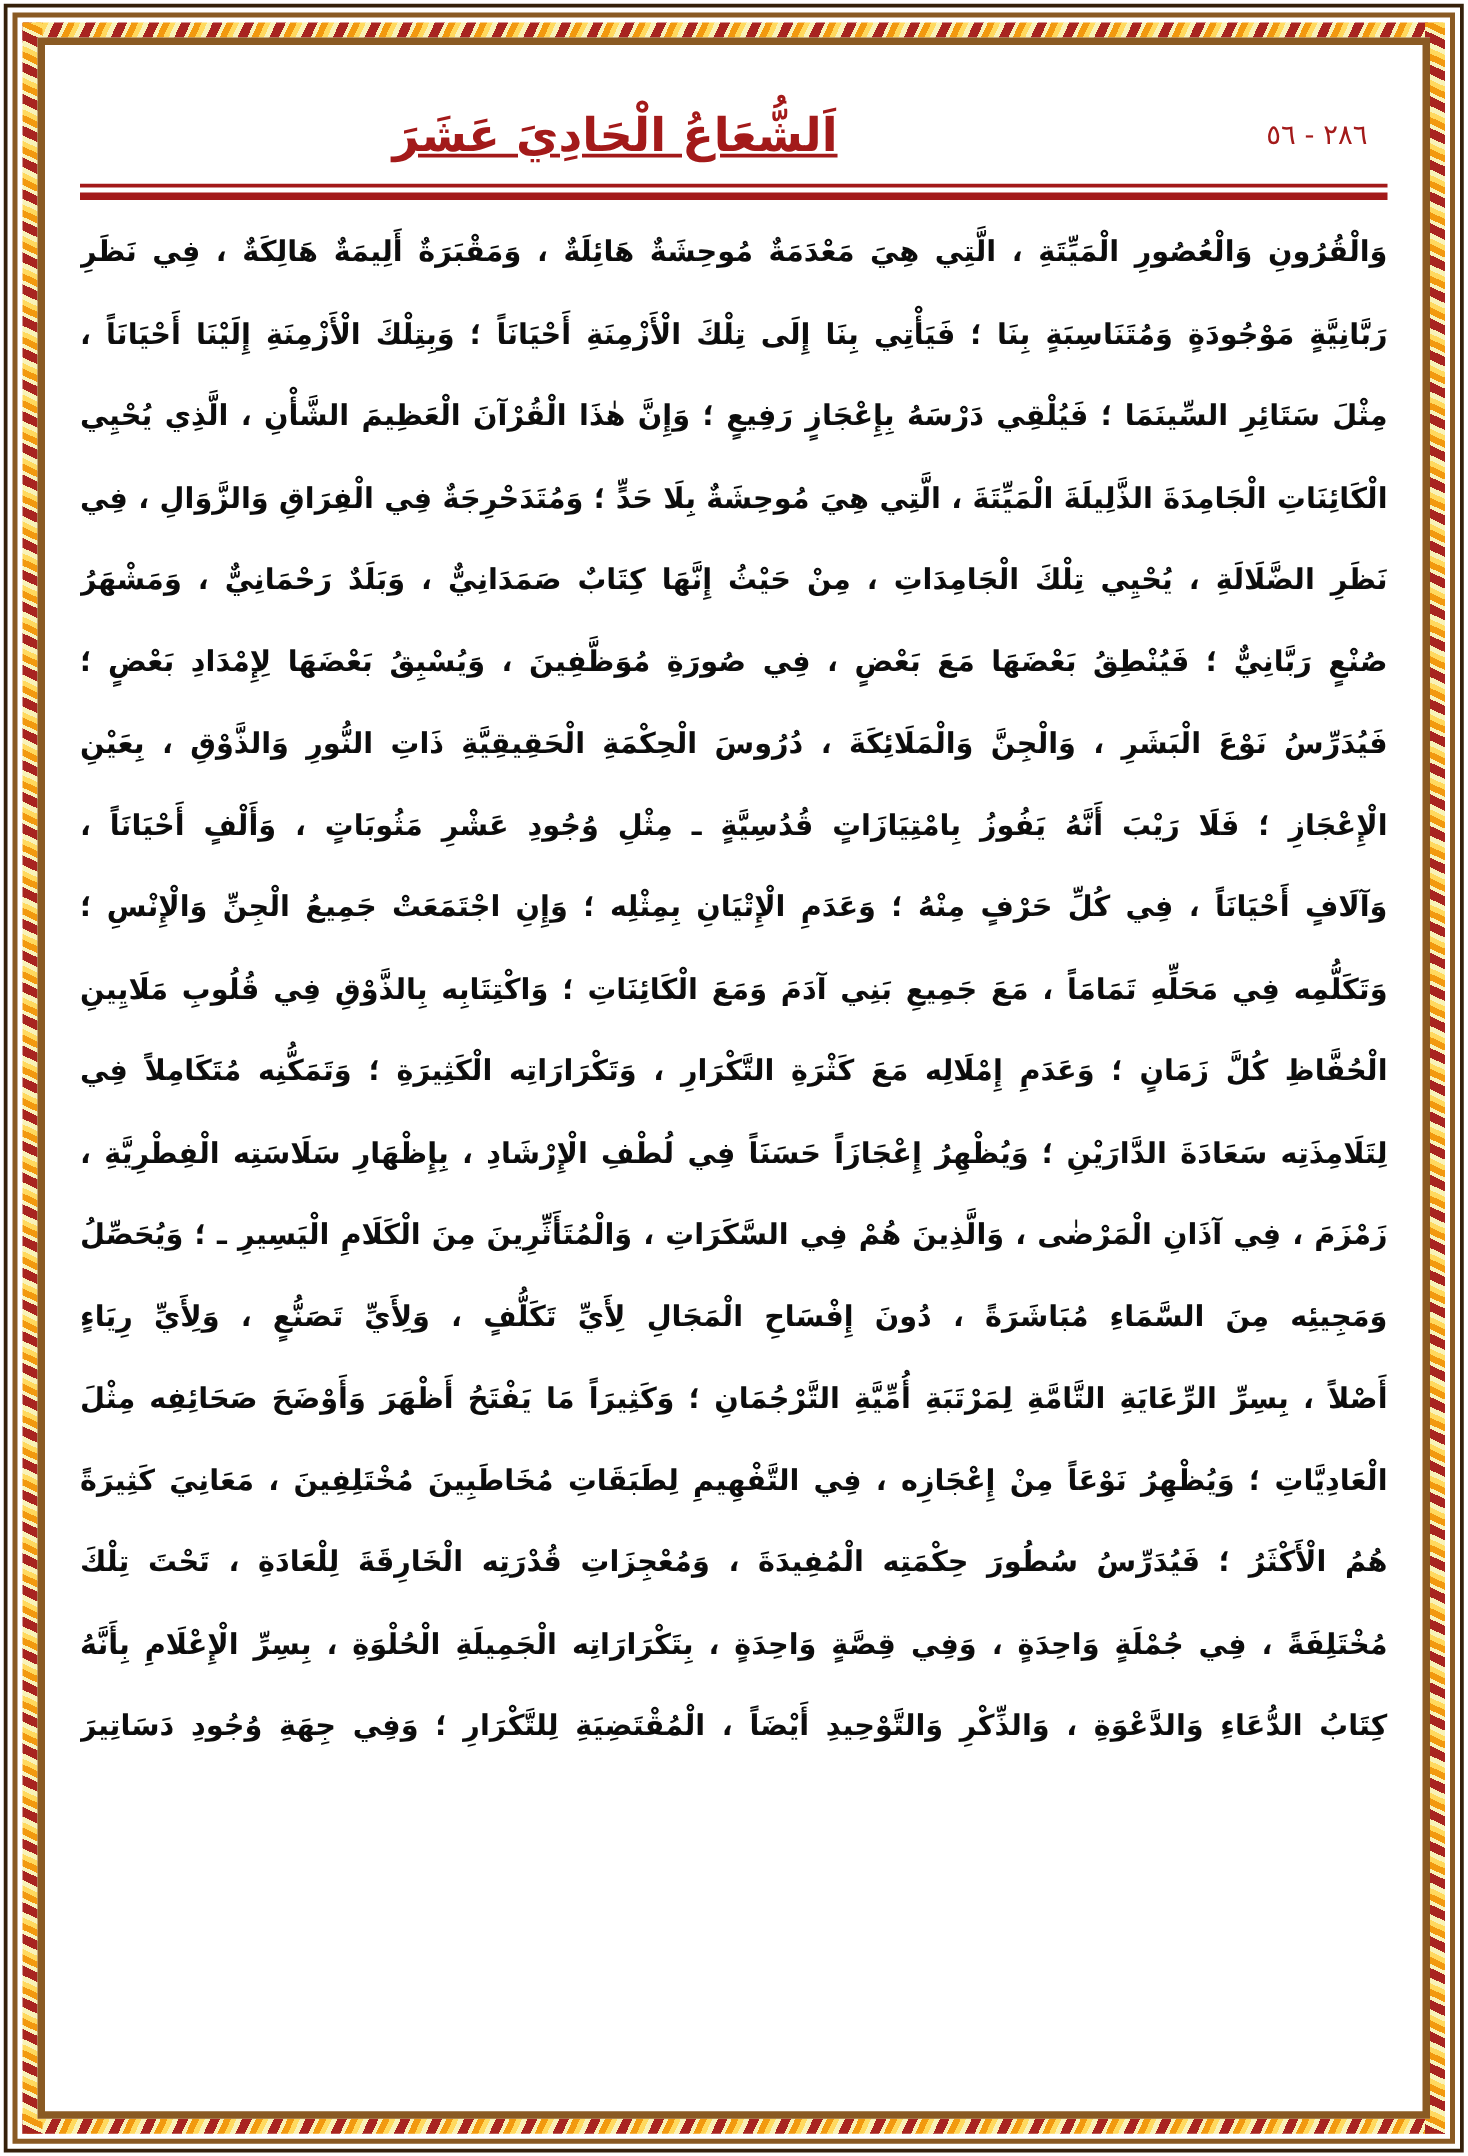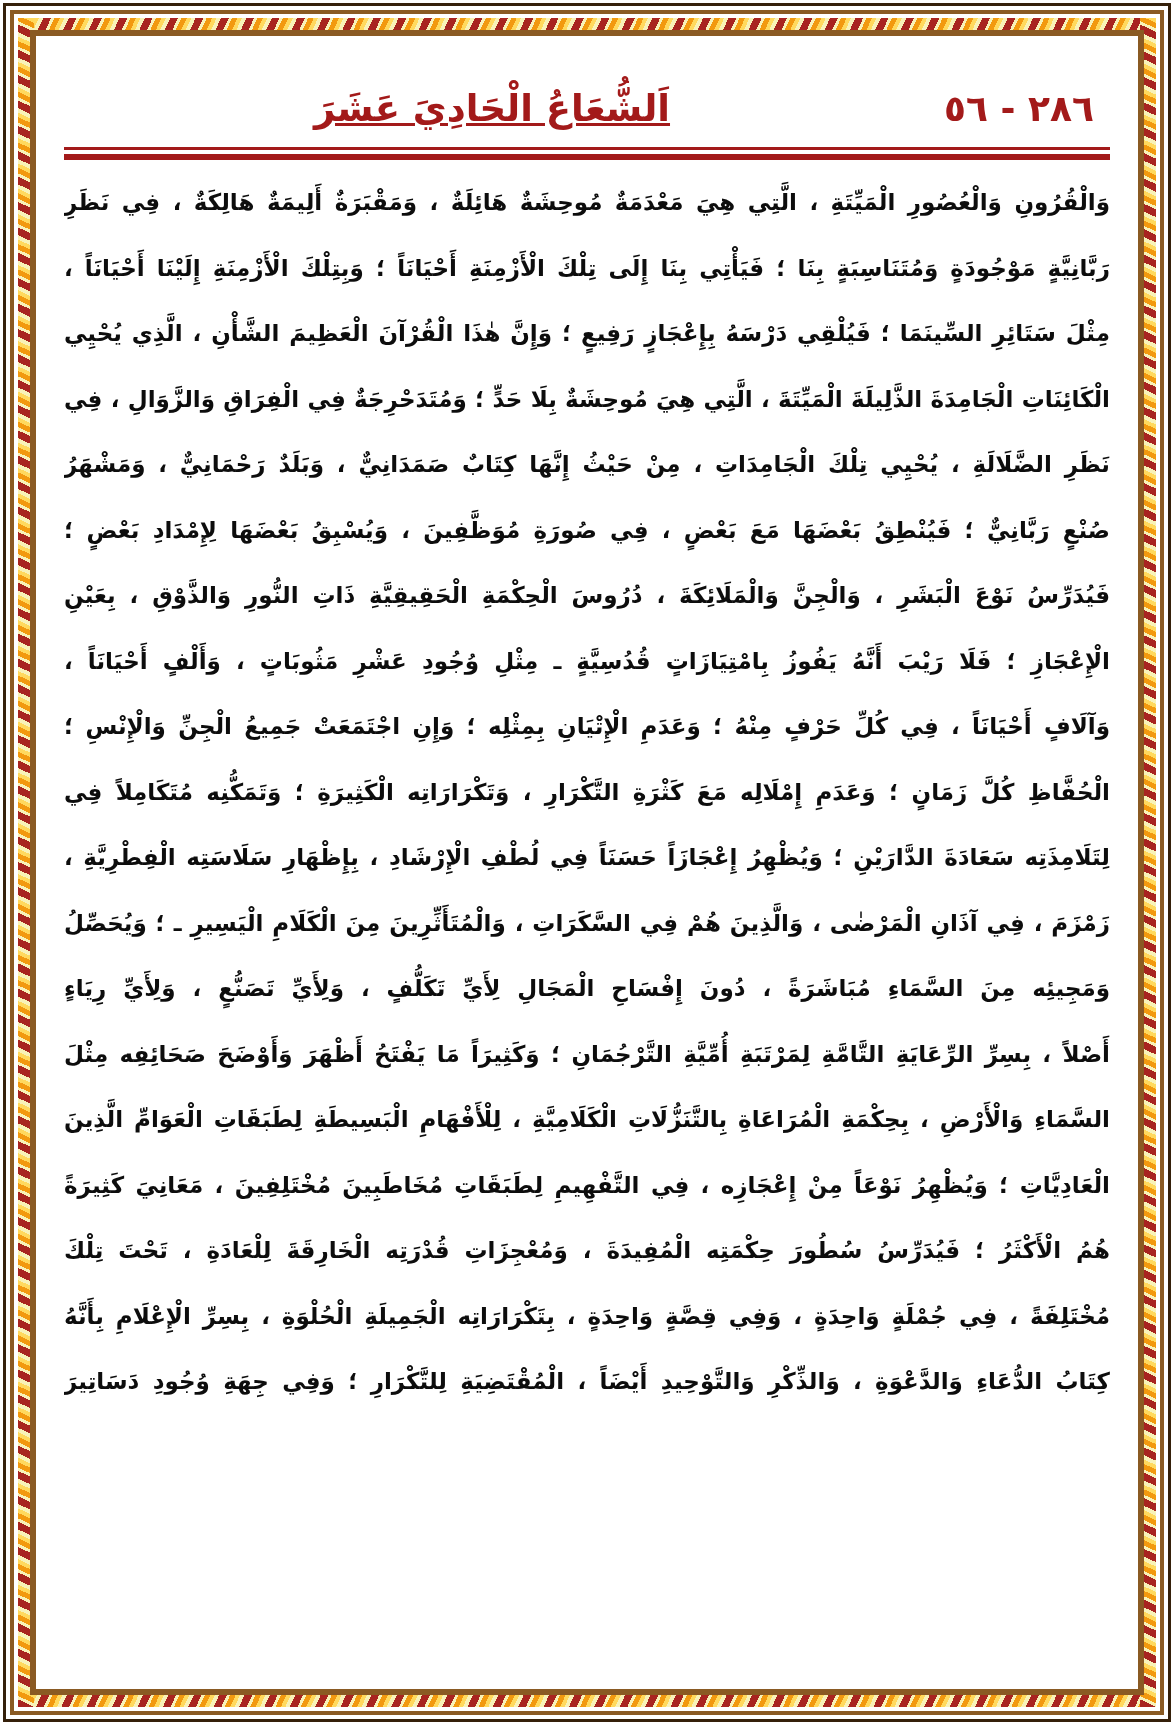--- a/index.html
+++ b/index.html
@@ -92,22 +92,22 @@
     font-weight: bold;
     color: var(--accent);
     white-space: nowrap;
     text-decoration: underline;
   }
   .page-number {
     position: absolute;
     right: 16px;
     top: 0;
     line-height: 66px;
-    font-size: 36px;
-    font-weight: bold;
+    font-size: 22px;
+    font-weight: normal;
     color: var(--accent);
     white-space: nowrap;
   }
   .rule { margin-top: 5px; }
   .rule-thin  { height: 3px; background: var(--accent); }
   .rule-gap   { height: 4px; }
   .rule-thick { height: 6px; background: var(--accent); }
 
   .body-text { margin-top: 10px; }
   .line {
@@ -152,26 +152,26 @@
 
     <div class="line">وَالْقُرُونِ وَالْعُصُورِ الْمَيِّتَةِ ، الَّتِي هِيَ مَعْدَمَةٌ مُوحِشَةٌ هَائِلَةٌ ، وَمَقْبَرَةٌ أَلِيمَةٌ هَالِكَةٌ ، فِي نَظَرِ الْغَفْلَةِ</div>
         <div class="line">رَبَّانِيَّةٍ مَوْجُودَةٍ وَمُتَنَاسِبَةٍ بِنَا ؛ فَيَأْتِي بِنَا إِلَى تِلْكَ الْأَزْمِنَةِ أَحْيَانَاً ؛ وَبِتِلْكَ الْأَزْمِنَةِ إِلَيْنَا أَحْيَانَاً ،</div>
         <div class="line">مِثْلَ سَتَائِرِ السِّينَمَا ؛ فَيُلْقِي دَرْسَهُ بِإِعْجَازٍ رَفِيعٍ ؛ وَإِنَّ هٰذَا الْقُرْآنَ الْعَظِيمَ الشَّأْنِ ، الَّذِي يُحْيِي هٰذِهِ</div>
         <div class="line">الْكَائِنَاتِ الْجَامِدَةَ الذَّلِيلَةَ الْمَيِّتَةَ ، الَّتِي هِيَ مُوحِشَةٌ بِلَا حَدٍّ ؛ وَمُتَدَحْرِجَةٌ فِي الْفِرَاقِ وَالزَّوَالِ ، فِي</div>
         <div class="line">نَظَرِ الضَّلَالَةِ ، يُحْيِي تِلْكَ الْجَامِدَاتِ ، مِنْ حَيْثُ إِنَّهَا كِتَابٌ صَمَدَانِيٌّ ، وَبَلَدٌ رَحْمَانِيٌّ ، وَمَشْهَرُ</div>
         <div class="line">صُنْعٍ رَبَّانِيٌّ ؛ فَيُنْطِقُ بَعْضَهَا مَعَ بَعْضٍ ، فِي صُورَةِ مُوَظَّفِينَ ، وَيُسْبِقُ بَعْضَهَا لِإِمْدَادِ بَعْضٍ ؛</div>
         <div class="line">فَيُدَرِّسُ نَوْعَ الْبَشَرِ ، وَالْجِنَّ وَالْمَلَائِكَةَ ، دُرُوسَ الْحِكْمَةِ الْحَقِيقِيَّةِ ذَاتِ النُّورِ وَالذَّوْقِ ، بِعَيْنِ</div>
         <div class="line">الْإِعْجَازِ ؛ فَلَا رَيْبَ أَنَّهُ يَفُوزُ بِامْتِيَازَاتٍ قُدُسِيَّةٍ ـ مِثْلِ وُجُودِ عَشْرِ مَثُوبَاتٍ ، وَأَلْفٍ أَحْيَانَاً ،</div>
         <div class="line">وَآلَافٍ أَحْيَانَاً ، فِي كُلِّ حَرْفٍ مِنْهُ ؛ وَعَدَمِ الْإِتْيَانِ بِمِثْلِه ؛ وَإِنِ اجْتَمَعَتْ جَمِيعُ الْجِنِّ وَالْإِنْسِ ؛</div>
+        <div class="line">وَتَكَلُّمِه فِي مَحَلِّهِ تَمَامَاً ، مَعَ جَمِيعِ بَنِي آدَمَ وَمَعَ الْكَائِنَاتِ ؛ وَاكْتِتَابِه بِالذَّوْقِ فِي قُلُوبِ مَلَايِينِ</div>
         <div class="line">الْحُفَّاظِ كُلَّ زَمَانٍ ؛ وَعَدَمِ إِمْلَالِه مَعَ كَثْرَةِ التَّكْرَارِ ، وَتَكْرَارَاتِه الْكَثِيرَةِ ؛ وَتَمَكُّنِه مُتَكَامِلاً فِي</div>
         <div class="line">لِتَلَامِذَتِه سَعَادَةَ الدَّارَيْنِ ؛ وَيُظْهِرُ إِعْجَازَاً حَسَنَاً فِي لُطْفِ الْإِرْشَادِ ، بِإِظْهَارِ سَلَاسَتِه الْفِطْرِيَّةِ ،</div>
         <div class="line">زَمْزَمَ ، فِي آذَانِ الْمَرْضٰى ، وَالَّذِينَ هُمْ فِي السَّكَرَاتِ ، وَالْمُتَأَثِّرِينَ مِنَ الْكَلَامِ الْيَسِيرِ ـ ؛ وَيُحَصِّلُ</div>
         <div class="line">وَمَجِيئِه مِنَ السَّمَاءِ مُبَاشَرَةً ، دُونَ إِفْسَاحِ الْمَجَالِ لِأَيِّ تَكَلُّفٍ ، وَلِأَيِّ تَصَنُّعٍ ، وَلِأَيِّ رِيَاءٍ</div>
         <div class="line">أَصْلاً ، بِسِرِّ الرِّعَايَةِ التَّامَّةِ لِمَرْتَبَةِ أُمِّيَّةِ التَّرْجُمَانِ ؛ وَكَثِيرَاً مَا يَفْتَحُ أَظْهَرَ وَأَوْضَحَ صَحَائِفِه مِثْلَ</div>
-        <div class="line">السَّمَاءِ وَالْأَرْضِ ، بِحِكْمَةِ الْمُرَاعَاةِ بِالتَّنَزُّلَاتِ الْكَلَامِيَّةِ ، لِلْأَفْهَامِ الْبَسِيطَةِ لِطَبَقَاتِ الْعَوَامِّ الَّذِينَ</div>
         <div class="line">الْعَادِيَّاتِ ؛ وَيُظْهِرُ نَوْعَاً مِنْ إِعْجَازِه ، فِي التَّفْهِيمِ لِطَبَقَاتِ مُخَاطَبِينَ مُخْتَلِفِينَ ، مَعَانِيَ كَثِيرَةً</div>
         <div class="line">هُمُ الْأَكْثَرُ ؛ فَيُدَرِّسُ سُطُورَ حِكْمَتِه الْمُفِيدَةَ ، وَمُعْجِزَاتِ قُدْرَتِه الْخَارِقَةَ لِلْعَادَةِ ، تَحْتَ تِلْكَ</div>
         <div class="line">مُخْتَلِفَةً ، فِي جُمْلَةٍ وَاحِدَةٍ ، وَفِي قِصَّةٍ وَاحِدَةٍ ، بِتَكْرَارَاتِه الْجَمِيلَةِ الْحُلْوَةِ ، بِسِرِّ الْإِعْلَامِ بِأَنَّهُ</div>
         <div class="line">كِتَابُ الدُّعَاءِ وَالدَّعْوَةِ ، وَالذِّكْرِ وَالتَّوْحِيدِ أَيْضَاً ، الْمُقْتَضِيَةِ لِلتَّكْرَارِ ؛ وَفِي جِهَةِ وُجُودِ دَسَاتِيرَ</div>
       </div>
 
   </div>
 </div>
 
 </body></html>

